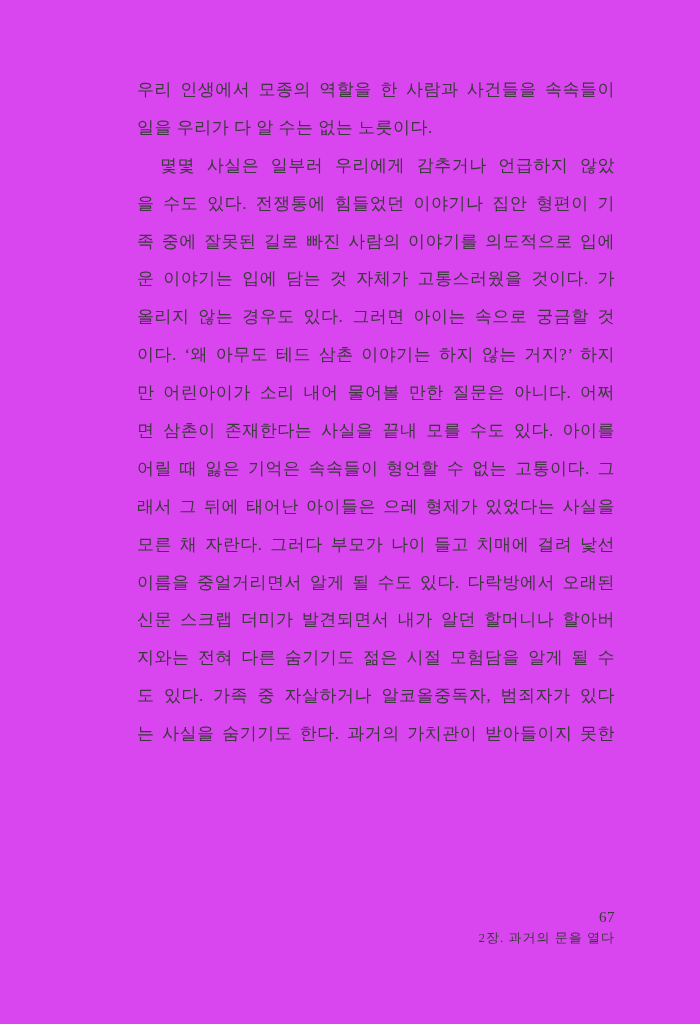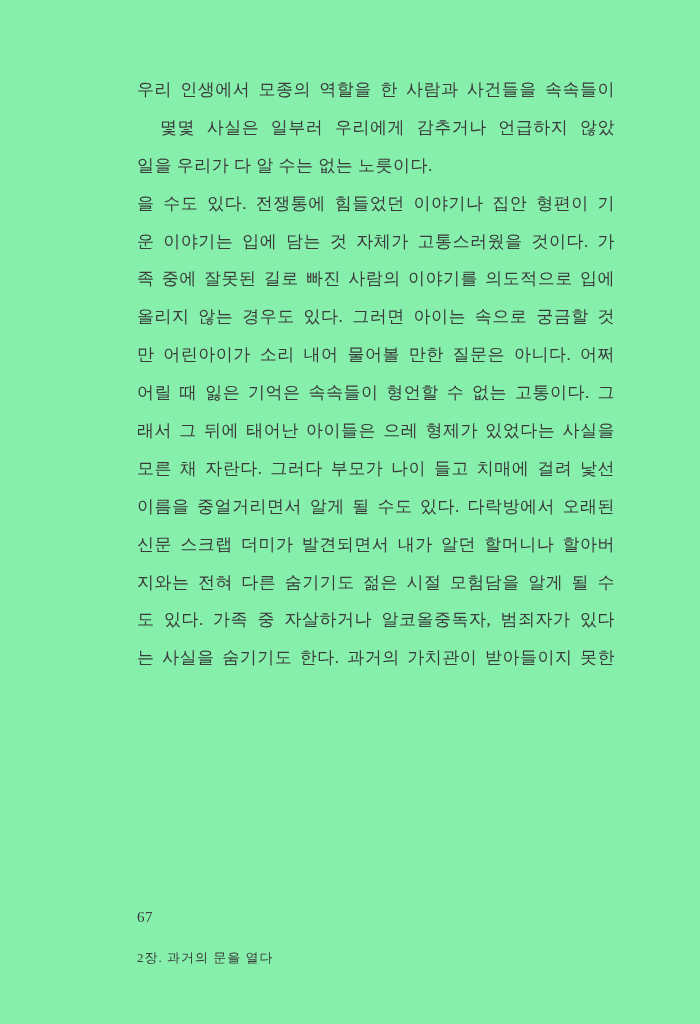--- a/index.html
+++ b/index.html
@@ -4,21 +4,21 @@
 <style>
   html, body {
     margin: 0;
     padding: 0;
     background: #ffffff;
   }
   .page {
     position: relative;
     width: 700px;
     height: 1024px;
-    background: #86efac;
+    background: #d946ef;
     font-family: "Liberation Serif", "DejaVu Serif", serif;
     color: #3a3a3a;
     overflow: hidden;
   }
   .body-text {
     position: absolute;
     left: 137px;
     top: 71px;
     width: 478px;
   }
@@ -35,50 +35,51 @@
   .line.para-end {
     text-align-last: left;
   }
   .line.indent {
     text-indent: 23px;
   }
   .footer {
     position: absolute;
     left: 137px;
     width: 478px;
-    text-align: left;
+    text-align: right;
   }
   .page-number {
     top: 907px;
     font-size: 15px;
     line-height: 20px;
     letter-spacing: 0.5px;
   }
   .chapter-label {
     top: 929px;
     font-size: 13px;
     line-height: 18px;
     letter-spacing: 1px;
-    margin-top: 20px;
   }
 </style>
 </head>
 <body>
 
 <div class="page">
 
   <div class="body-text">
     <div class="line">우리 인생에서 모종의 역할을 한 사람과 사건들을 속속들이</div>
+    <div class="line para-end">일을 우리가 다 알 수는 없는 노릇이다.</div>
     <div class="line indent">몇몇 사실은 일부러 우리에게 감추거나 언급하지 않았</div>
-    <div class="line para-end">일을 우리가 다 알 수는 없는 노릇이다.</div>
     <div class="line">을 수도 있다. 전쟁통에 힘들었던 이야기나 집안 형편이 기</div>
+    <div class="line">족 중에 잘못된 길로 빠진 사람의 이야기를 의도적으로 입에</div>
     <div class="line">운 이야기는 입에 담는 것 자체가 고통스러웠을 것이다. 가</div>
-    <div class="line">족 중에 잘못된 길로 빠진 사람의 이야기를 의도적으로 입에</div>
     <div class="line">올리지 않는 경우도 있다. 그러면 아이는 속으로 궁금할 것</div>
+    <div class="line">이다. ‘왜 아무도 테드 삼촌 이야기는 하지 않는 거지?’ 하지</div>
     <div class="line">만 어린아이가 소리 내어 물어볼 만한 질문은 아니다. 어쩌</div>
+    <div class="line">면 삼촌이 존재한다는 사실을 끝내 모를 수도 있다. 아이를</div>
     <div class="line">어릴 때 잃은 기억은 속속들이 형언할 수 없는 고통이다. 그</div>
     <div class="line">래서 그 뒤에 태어난 아이들은 으레 형제가 있었다는 사실을</div>
     <div class="line">모른 채 자란다. 그러다 부모가 나이 들고 치매에 걸려 낯선</div>
     <div class="line">이름을 중얼거리면서 알게 될 수도 있다. 다락방에서 오래된</div>
     <div class="line">신문 스크랩 더미가 발견되면서 내가 알던 할머니나 할아버</div>
     <div class="line">지와는 전혀 다른 숨기기도 젊은 시절 모험담을 알게 될 수</div>
     <div class="line">도 있다. 가족 중 자살하거나 알코올중독자, 범죄자가 있다</div>
     <div class="line">는 사실을 숨기기도 한다. 과거의 가치관이 받아들이지 못한</div>
   </div>
 

